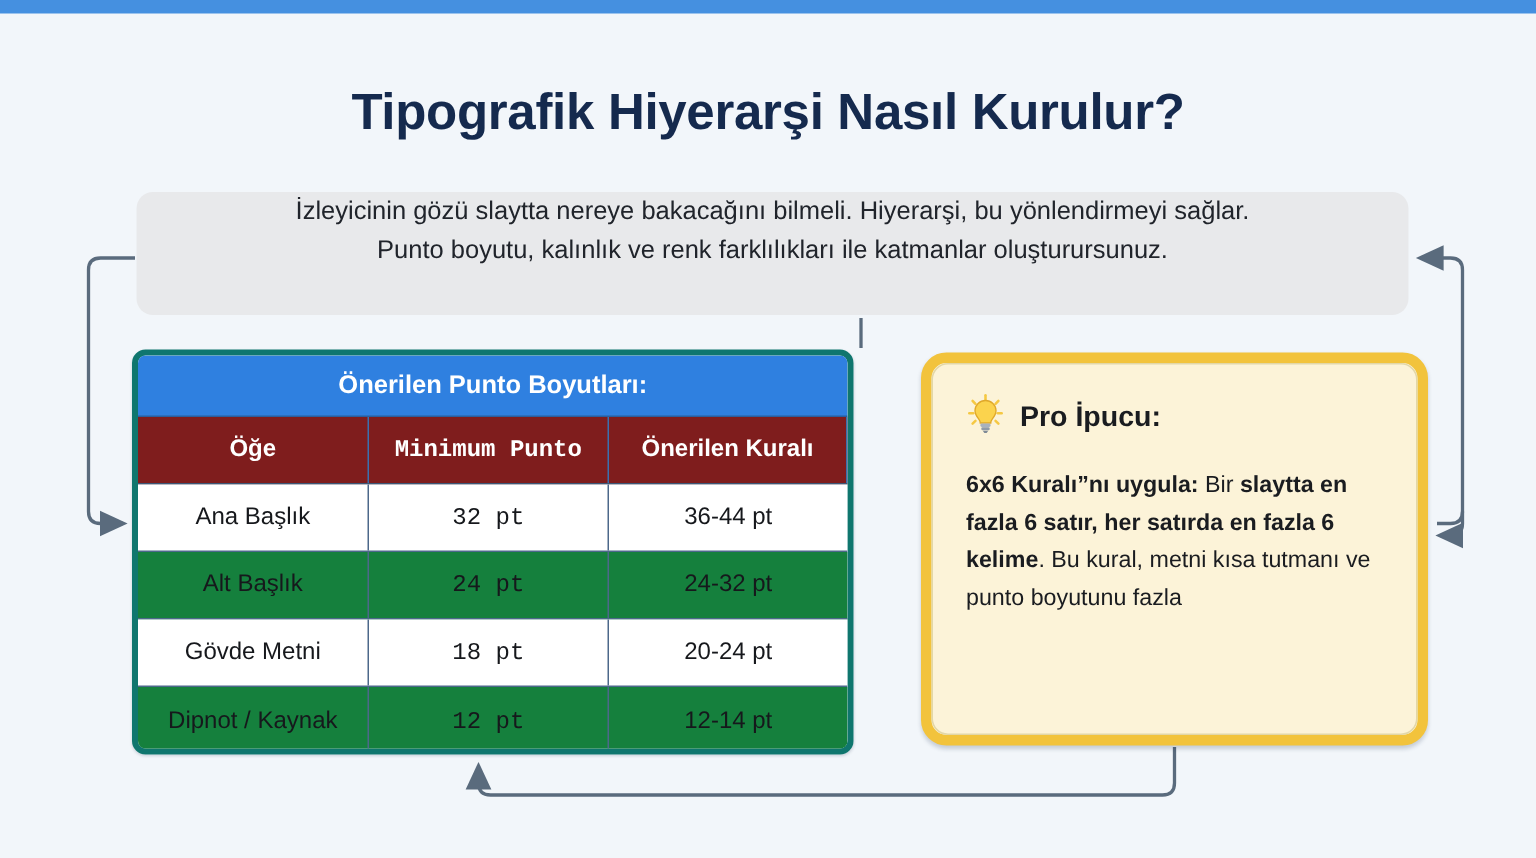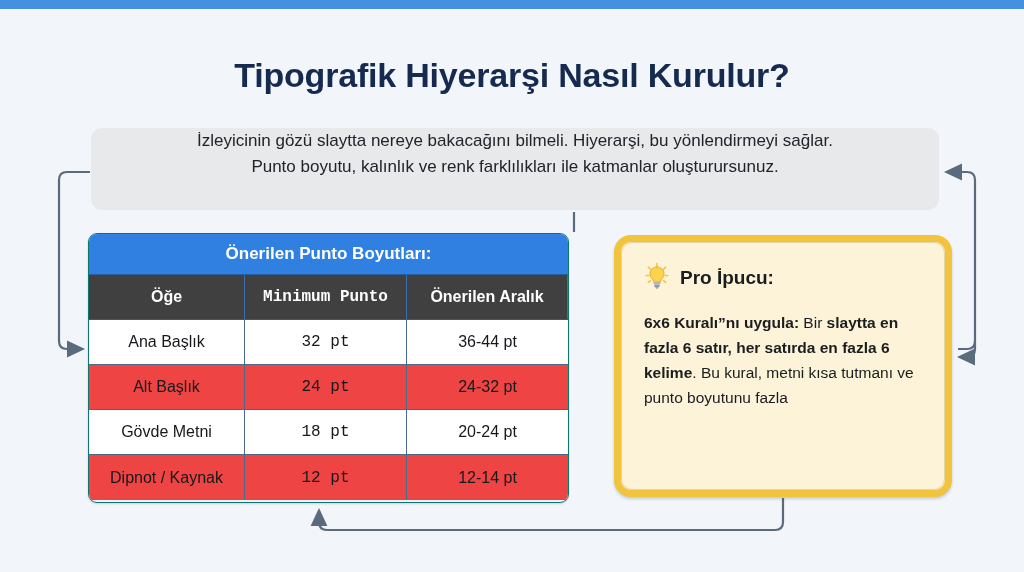--- a/index.html
+++ b/index.html
@@ -67,21 +67,21 @@
   }
   
   #table-card {
     position: absolute;
     left: 88px;
     top: 233px;
     width: 481px;
     height: 270px;
     border-radius: 9px;
     overflow: hidden;
-    border: 1px solid #0f766e;
+    border: 4px solid #0f766e;
     box-sizing: border-box;
     box-shadow: 0 1px 2px rgba(20,40,70,.18);
   }
   #table-title {
     height: 41px;
     background: #2F80E0;
     color: #FFFFFF;
     font-size: 17px;
     font-weight: bold;
     display: flex;
@@ -103,33 +103,33 @@
     color: #16181C;
     box-sizing: border-box;
     border-right: 1px solid #4C688A;
     height: 100%;
   }
   .trow .cell:last-child { border-right: none; }
   .c0 { width: 156px; }
   .c1 { width: 162px; font-family: Liberation Mono, monospace; }
   .c2 { width: 161px; }
   #table-head {
-    background: #404040;
+    background: #7f1d1d;
     border-bottom: 1px solid #3B5878;
   }
   #table-head .cell {
     color: #FFFFFF;
     font-weight: bold;
     font-size: 16px;
     border-right: 1px solid #3B6FAE;
   }
   .body-row { border-bottom: 1px solid #4C688A; }
   .body-row:last-child { border-bottom: none; }
   .row-odd  { background: #FFFFFF; }
-  .row-even { background: #ef4444; }
+  .row-even { background: #15803d; }
   
   #tip-box {
     position: absolute;
     left: 614px;
     top: 235px;
     width: 338px;
     height: 262px;
     background: #FCF3D8;
     border: 7px solid #F2C33C;
     border-radius: 17px;
@@ -203,21 +203,21 @@
   <div id="intro-box">
     <div class="line">İzleyicinin gözü slaytta nereye bakacağını bilmeli. Hiyerarşi, bu yönlendirmeyi sağlar.</div>
     <div class="line">Punto boyutu, kalınlık ve renk farklılıkları ile katmanlar oluşturursunuz.</div>
   </div>
 
   <div id="table-card">
     <div id="table-title">Önerilen Punto Boyutları:</div>
     <div class="trow" id="table-head">
       <div class="cell c0">Öğe</div>
       <div class="cell c1">Minimum Punto</div>
-      <div class="cell c2">Önerilen Aralık</div>
+      <div class="cell c2">Önerilen Kuralı</div>
     </div>
     <div class="trow body-row row-odd">
       <div class="cell c0">Ana Başlık</div>
       <div class="cell c1">32 pt</div>
       <div class="cell c2">36-44 pt</div>
     </div>
     <div class="trow body-row row-even">
       <div class="cell c0">Alt Başlık</div>
       <div class="cell c1">24 pt</div>
       <div class="cell c2">24-32 pt</div>

